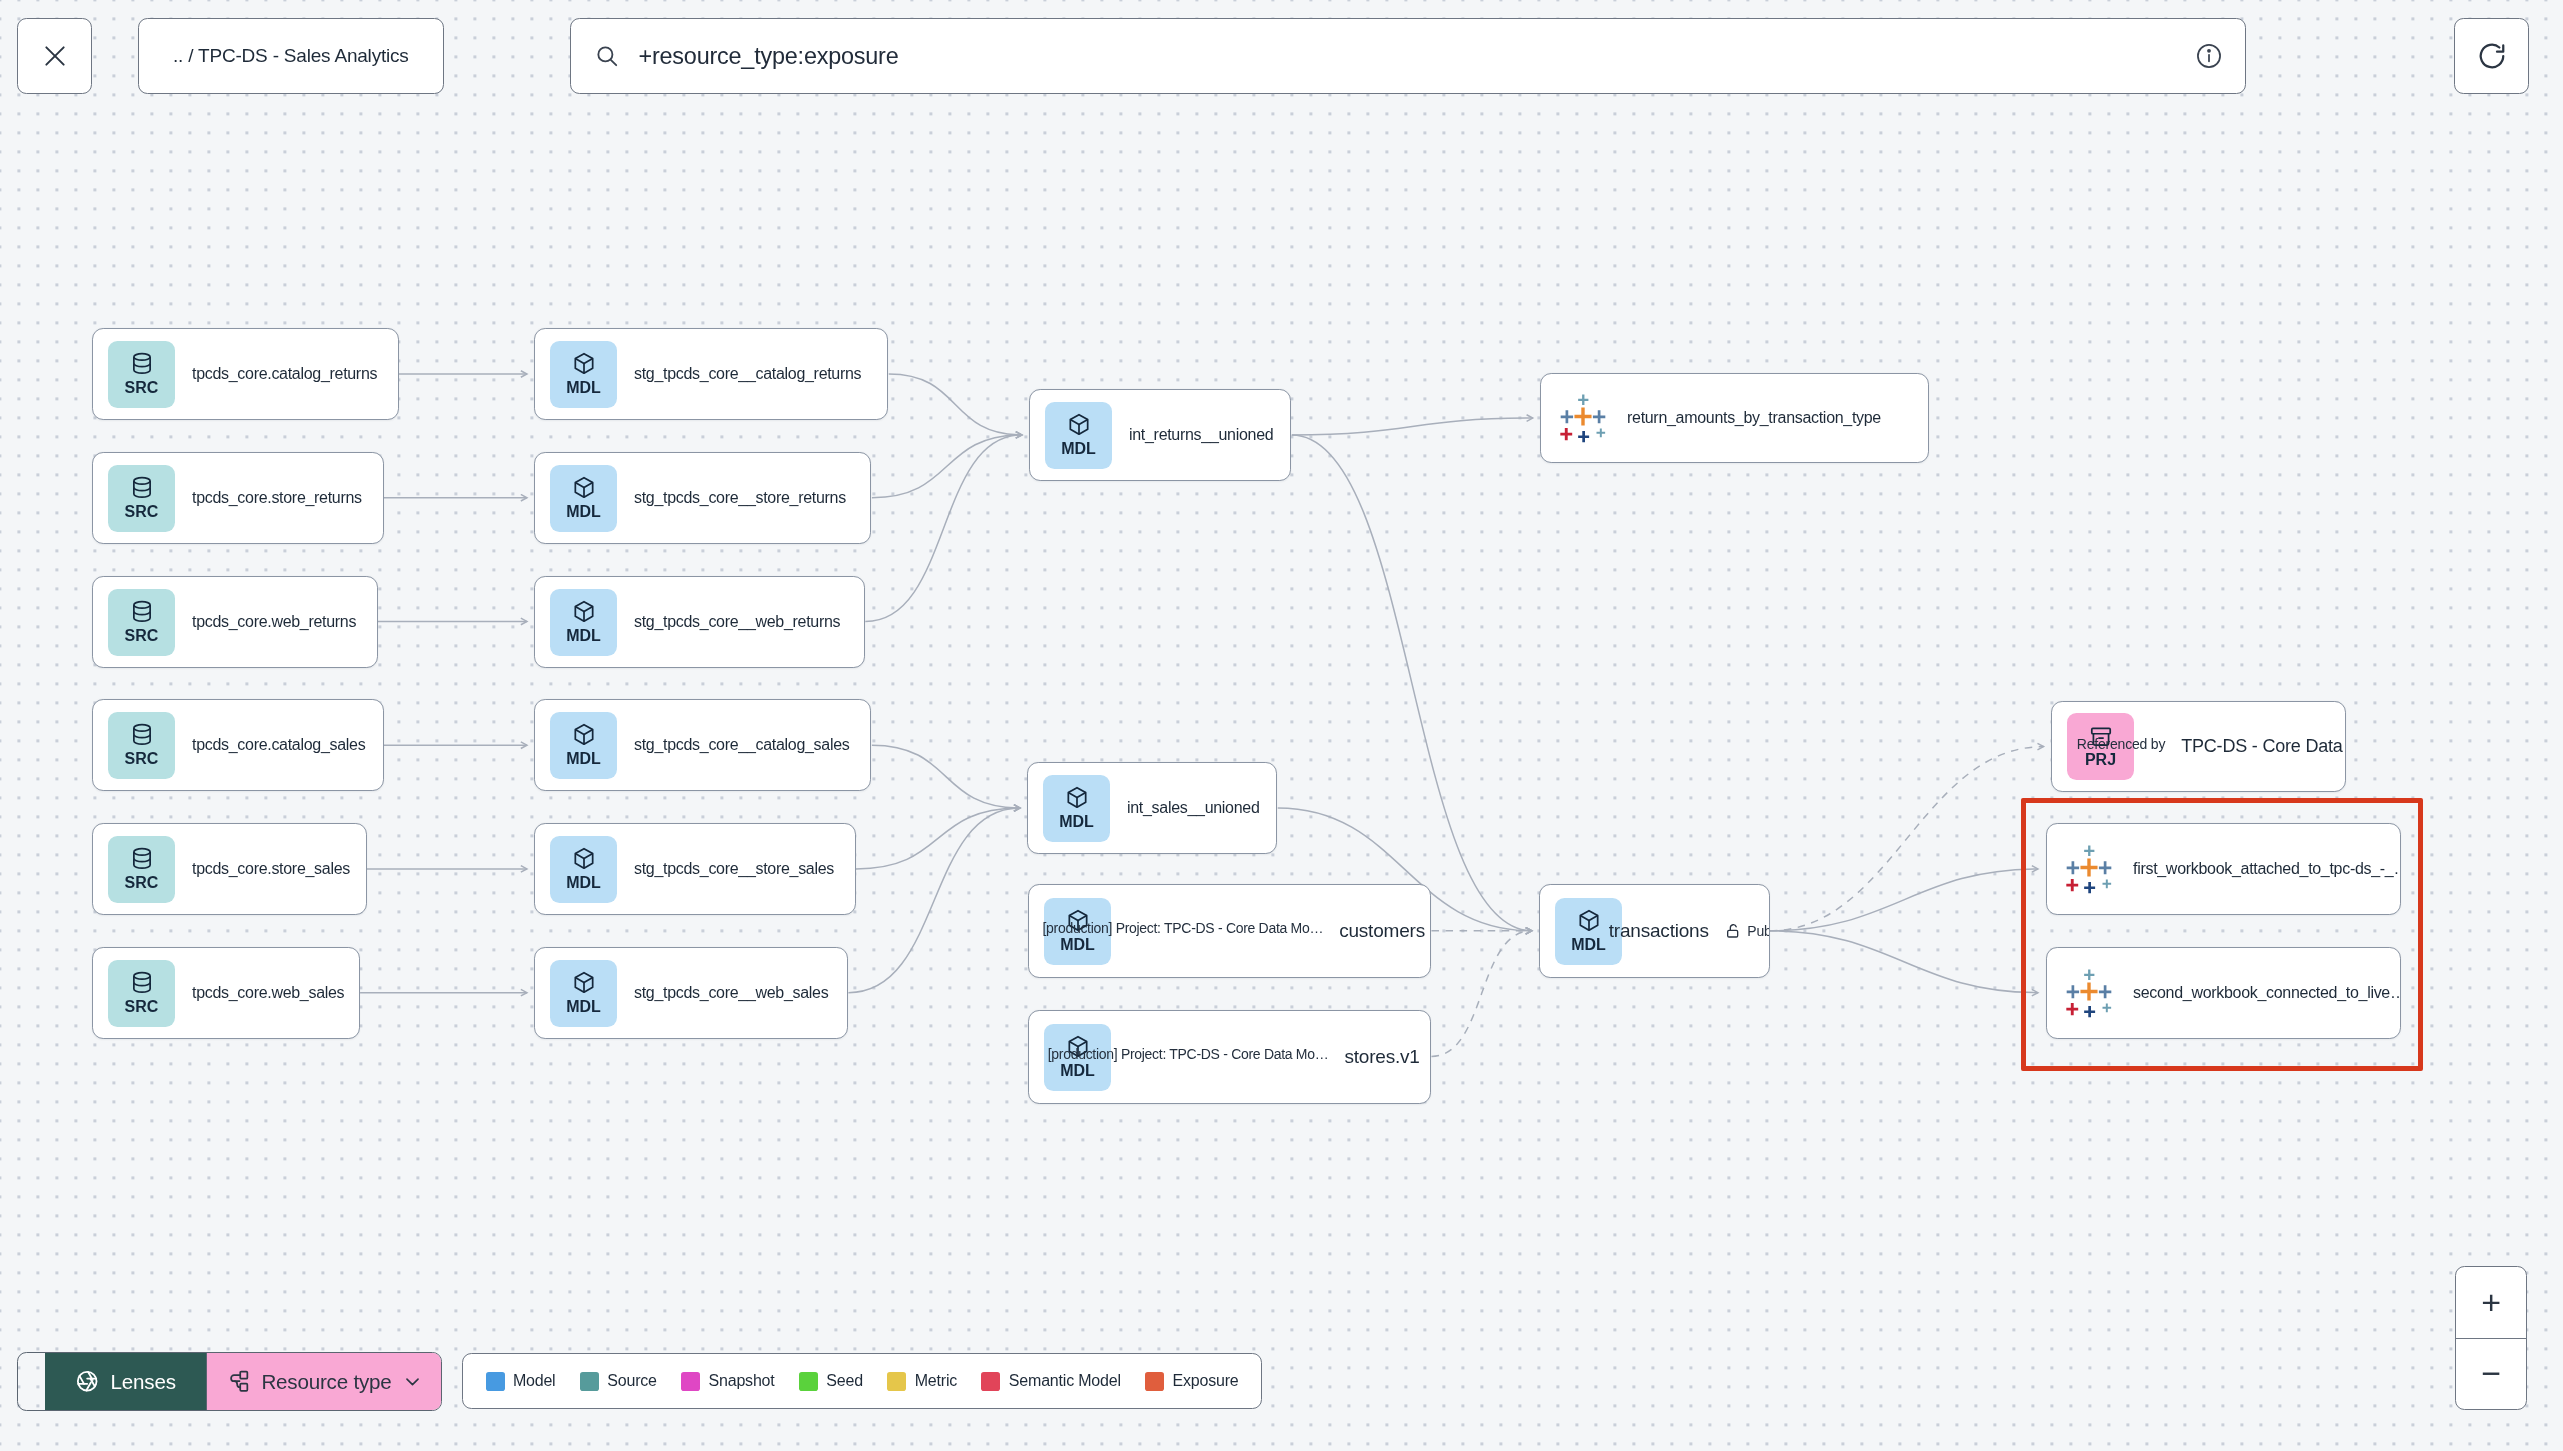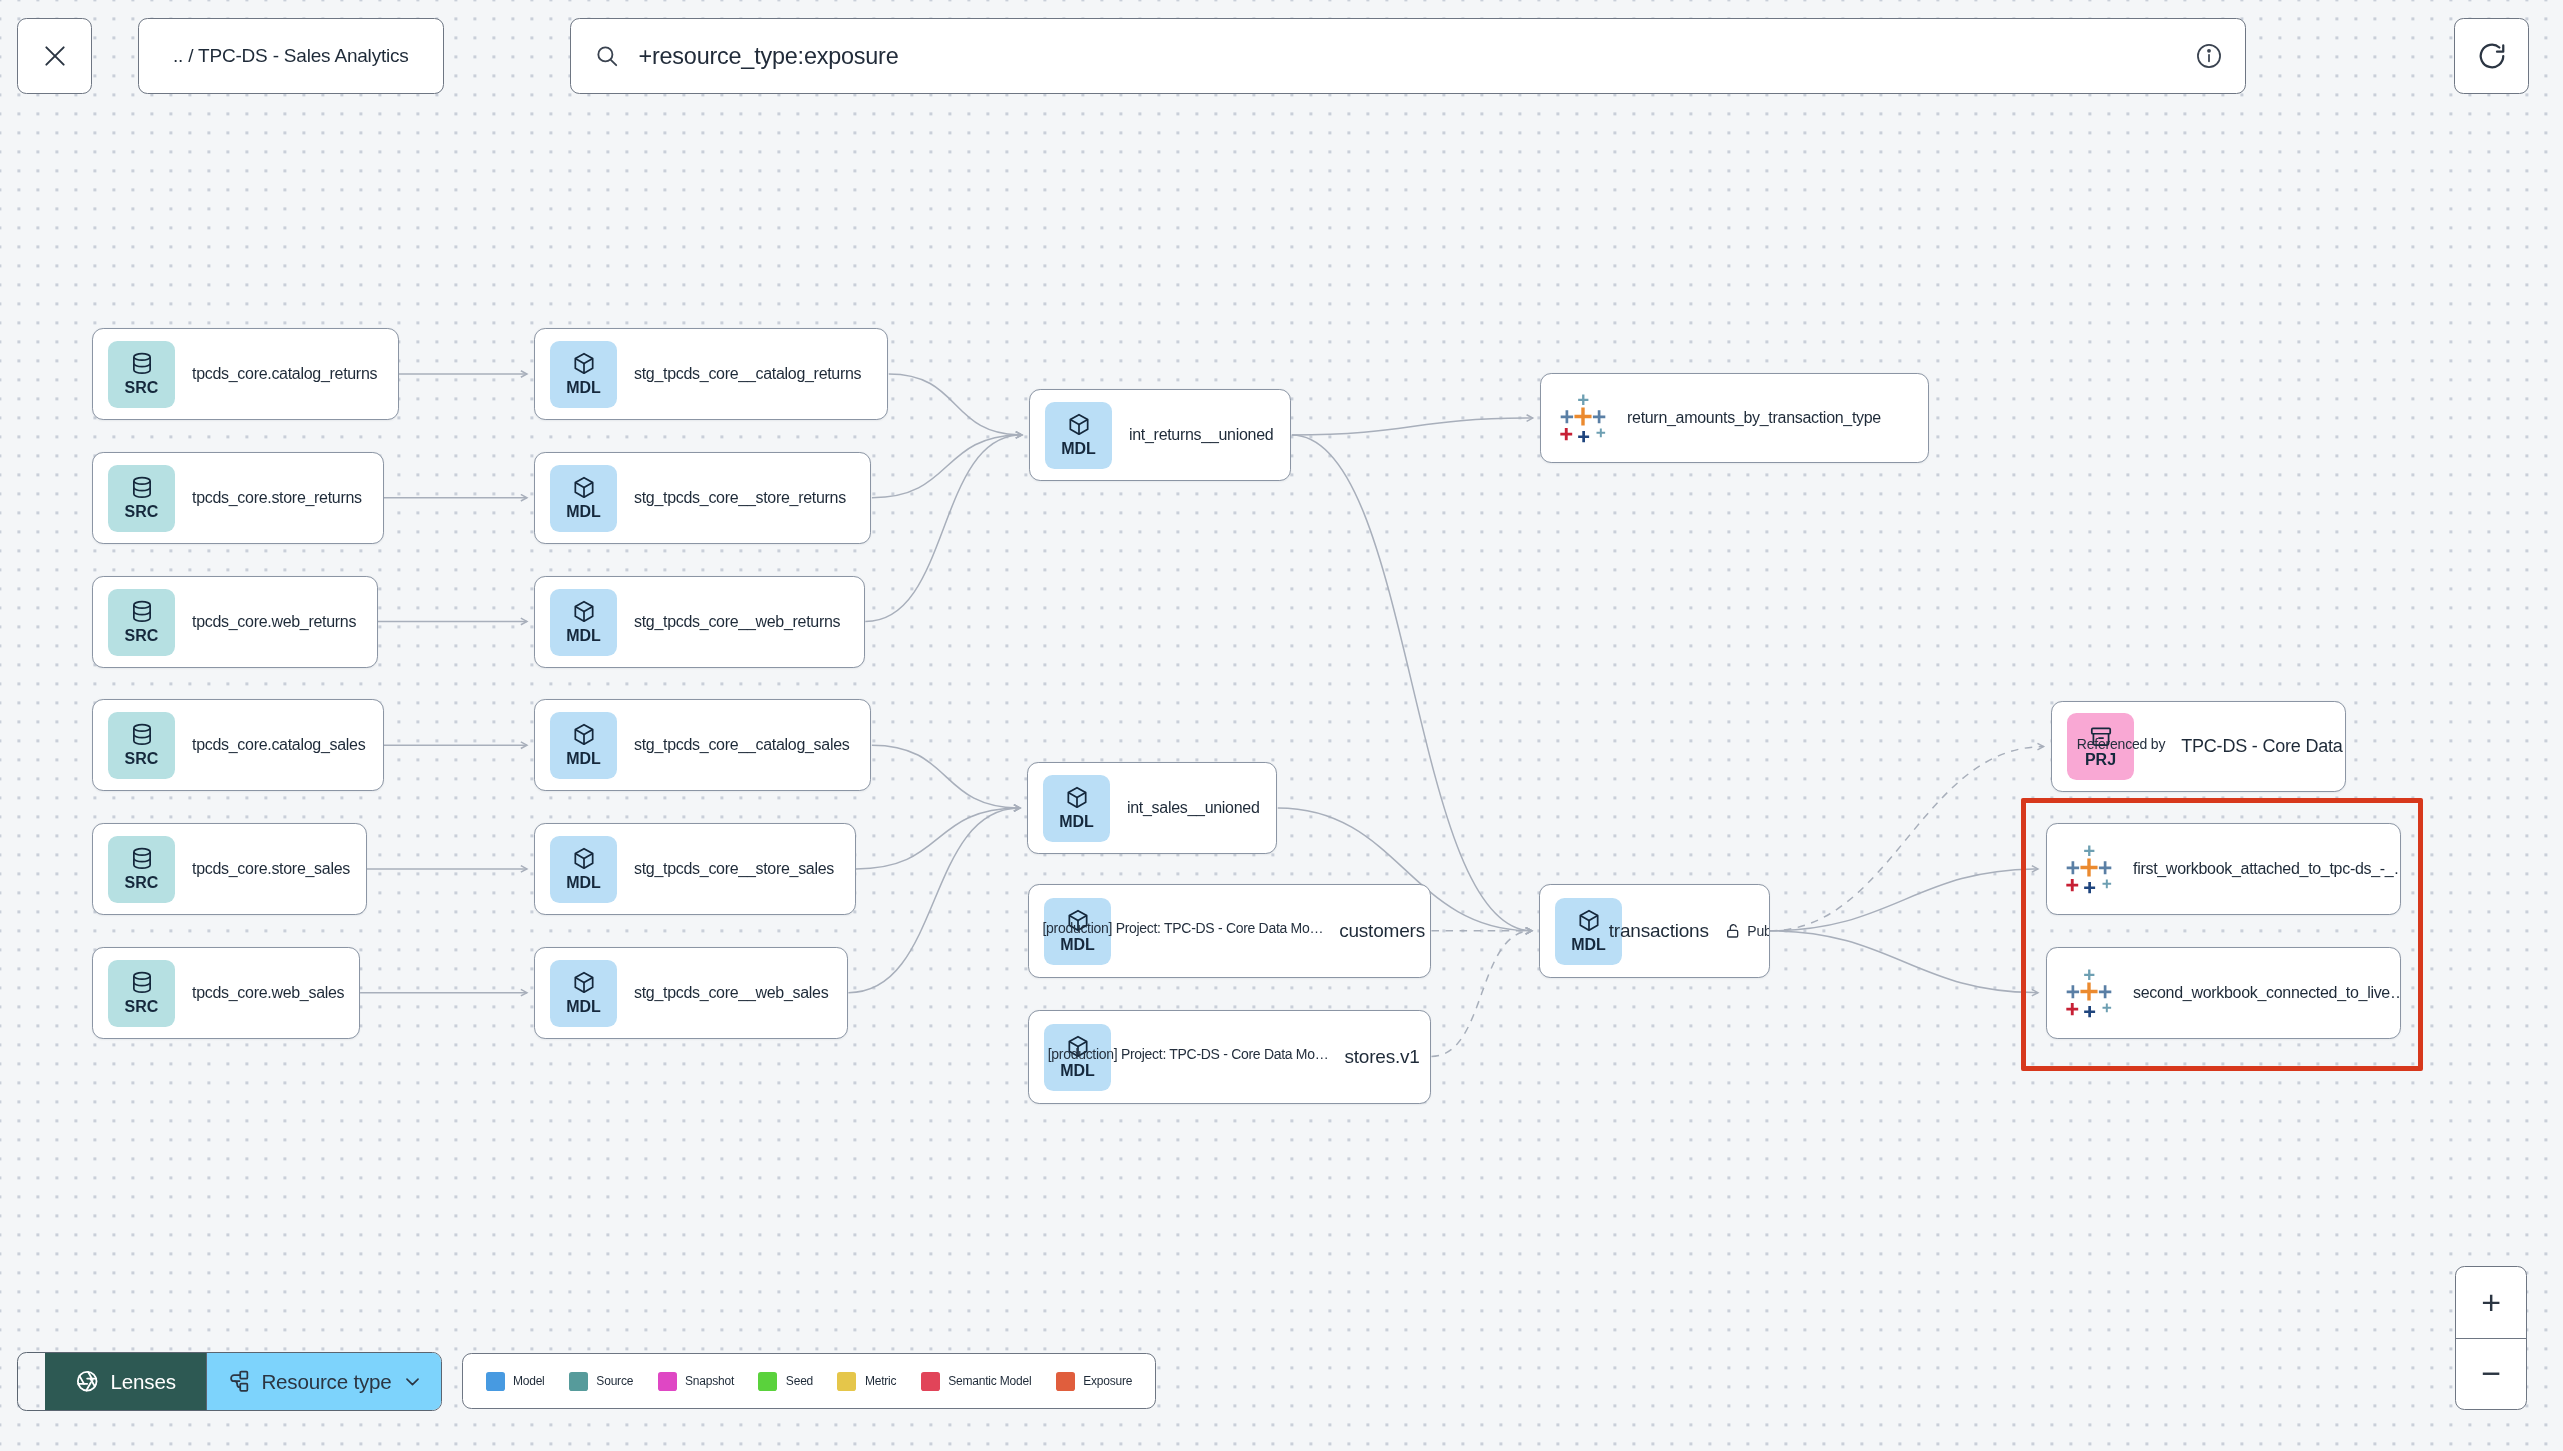--- a/index.html
+++ b/index.html
@@ -40,29 +40,29 @@
   .node .n-sub{font-size:14px;color:#25303e;white-space:nowrap;letter-spacing:-0.3px;}
   .node .n-title{font-size:19px;color:#1e2a38;white-space:nowrap;}
   .node .n-access{font-size:14px;color:#2a3442;display:flex;align-items:center;gap:6.6px;white-space:nowrap;}
   .node .prj-line1{font-size:14px;color:#25303e;white-space:nowrap;}
   .node .prj-line2{font-size:18px;color:#1e2a38;white-space:nowrap;}
   
   #lenses-pill{position:absolute;left:17px;top:1352px;height:59px;display:flex;
        border:1.9px solid #5b6571;border-radius:9.4px;overflow:hidden;box-sizing:border-box;z-index:4;}
   #lenses-seg{background:#2d5953;color:#fff;display:flex;align-items:center;gap:11.2px;padding:0 30px;cursor:pointer;margin-left:27px;}
   #lenses-seg .seg-label{font-size:20.6px;color:#fff;}
-  #restype-seg{background:#7dd3fc;display:flex;align-items:center;gap:11.2px;padding:0 19px;
+  #restype-seg{background:#f9a8d4;display:flex;align-items:center;gap:11.2px;padding:0 19px;
        border-left:1.9px solid #5b6571;cursor:pointer;}
   #restype-seg .seg-label{font-size:20.6px;color:#2b3542;}
   #legend{position:absolute;left:462px;top:1353px;height:56px;background:#fff;
        border:1.9px solid #6e7683;border-radius:9.4px;box-sizing:border-box;z-index:4;
        display:flex;align-items:center;gap:24.4px;padding:0 22.5px;}
   .legend-item{display:flex;align-items:center;gap:8.4px;}
   .legend-chip{width:19px;height:19px;border-radius:2.8px;flex:0 0 19px;}
-  .legend-label{font-size:12px;color:#1e2a38;white-space:nowrap;}
+  .legend-label{font-size:16px;color:#1e2a38;white-space:nowrap;}
   #zoom-ctl{position:absolute;left:2455px;top:1266px;width:72px;height:144px;background:#fff;
        border:1.9px solid #6e7683;border-radius:9.4px;box-sizing:border-box;z-index:4;
        display:flex;flex-direction:column;}
   .zoom-half{flex:1;display:flex;align-items:center;justify-content:center;
        font-size:34px;font-weight:300;color:#2b3542;cursor:pointer;}
   #zoom-in{border-bottom:1.9px solid #6e7683;}
 </style>
 </head>
 <body>
 

